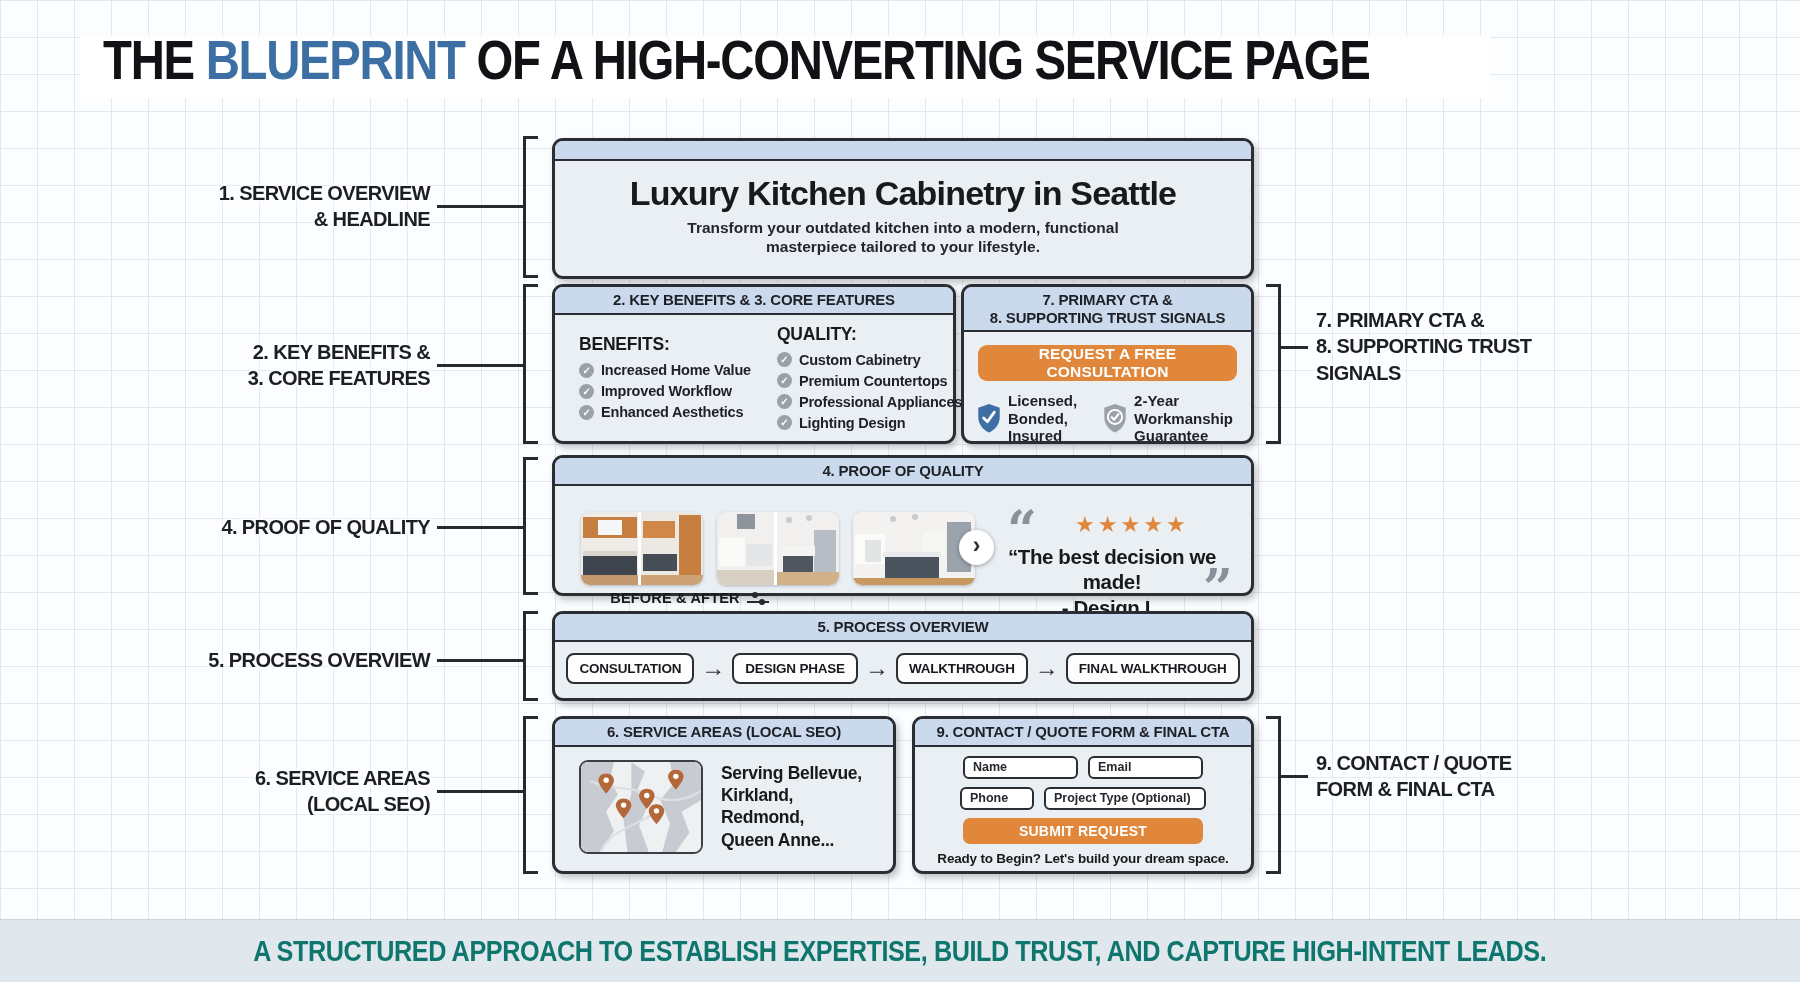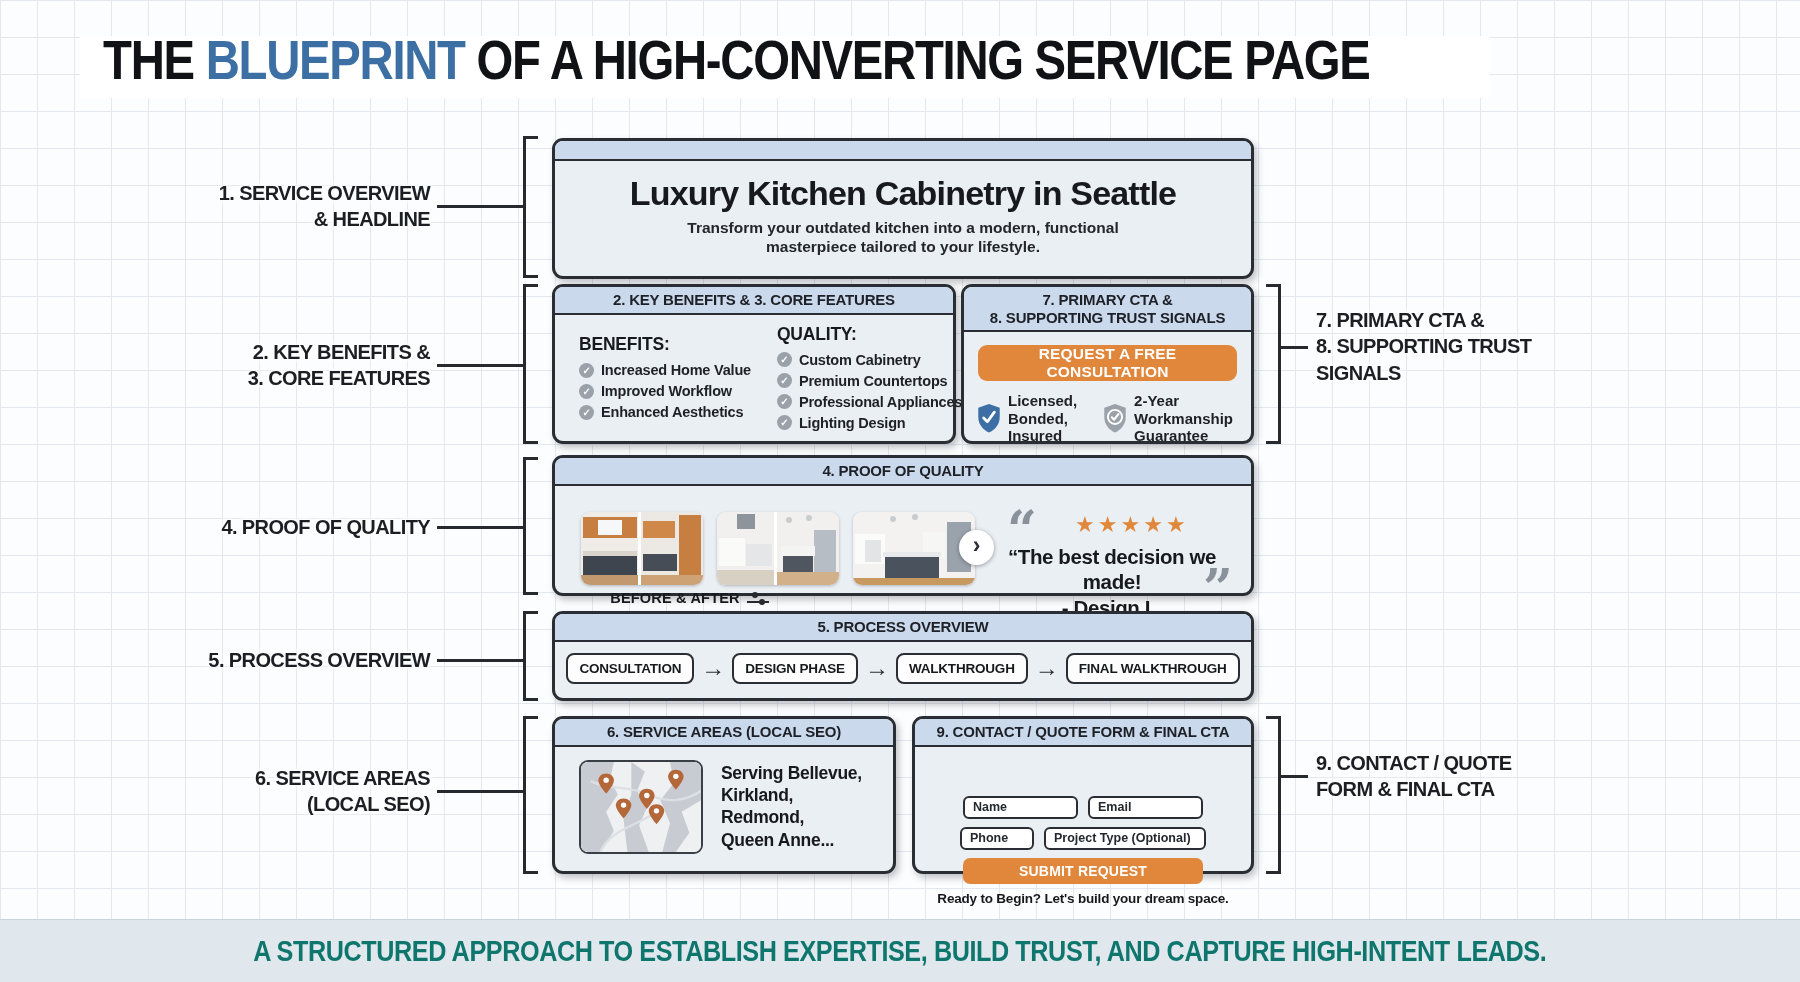--- a/index.html
+++ b/index.html
@@ -104,21 +104,21 @@
   }
   .process-arrow{ font-size:24px; color:#2a2e34; margin:0 7px; font-weight:bold; }
 
   
   .areas-body{ display:flex; padding:13px 0 0 24px; }
   .map-box{ width:124px; height:94px; border:2.5px solid #3a3f46; border-radius:9px; overflow:hidden; background:#eef0f2; flex:0 0 auto; }
   .map-box svg{ display:block; width:100%; height:100%; }
   .areas-text{ margin:2px 0 0 18px; font-size:17.5px; font-weight:bold; color:#17191d; line-height:1.28; white-space:pre-line; letter-spacing:-0.3px; }
 
   
-  .form-body{ padding:9px 0 0 0; display:flex; flex-direction:column; align-items:center;margin-top:40px; }
+  .form-body{ padding:9px 0 0 0; display:flex; flex-direction:column; align-items:center; }
   .form-row{ display:flex; margin-bottom:8px; }
   .form-input{
     height:23px; border:2px solid #2a2e34; border-radius:6px; background:#fff;
     font-family:"Liberation Sans", sans-serif; font-size:12.5px; font-weight:bold; color:#24282e; padding:0 8px;
   }
   .form-input::placeholder{ color:#24282e; opacity:1; }
   .fi-name{ width:115px; margin-right:10px; }
   .fi-email{ width:115px; }
   .fi-phone{ width:74px; margin-right:10px; }
   .fi-project{ width:162px; }

